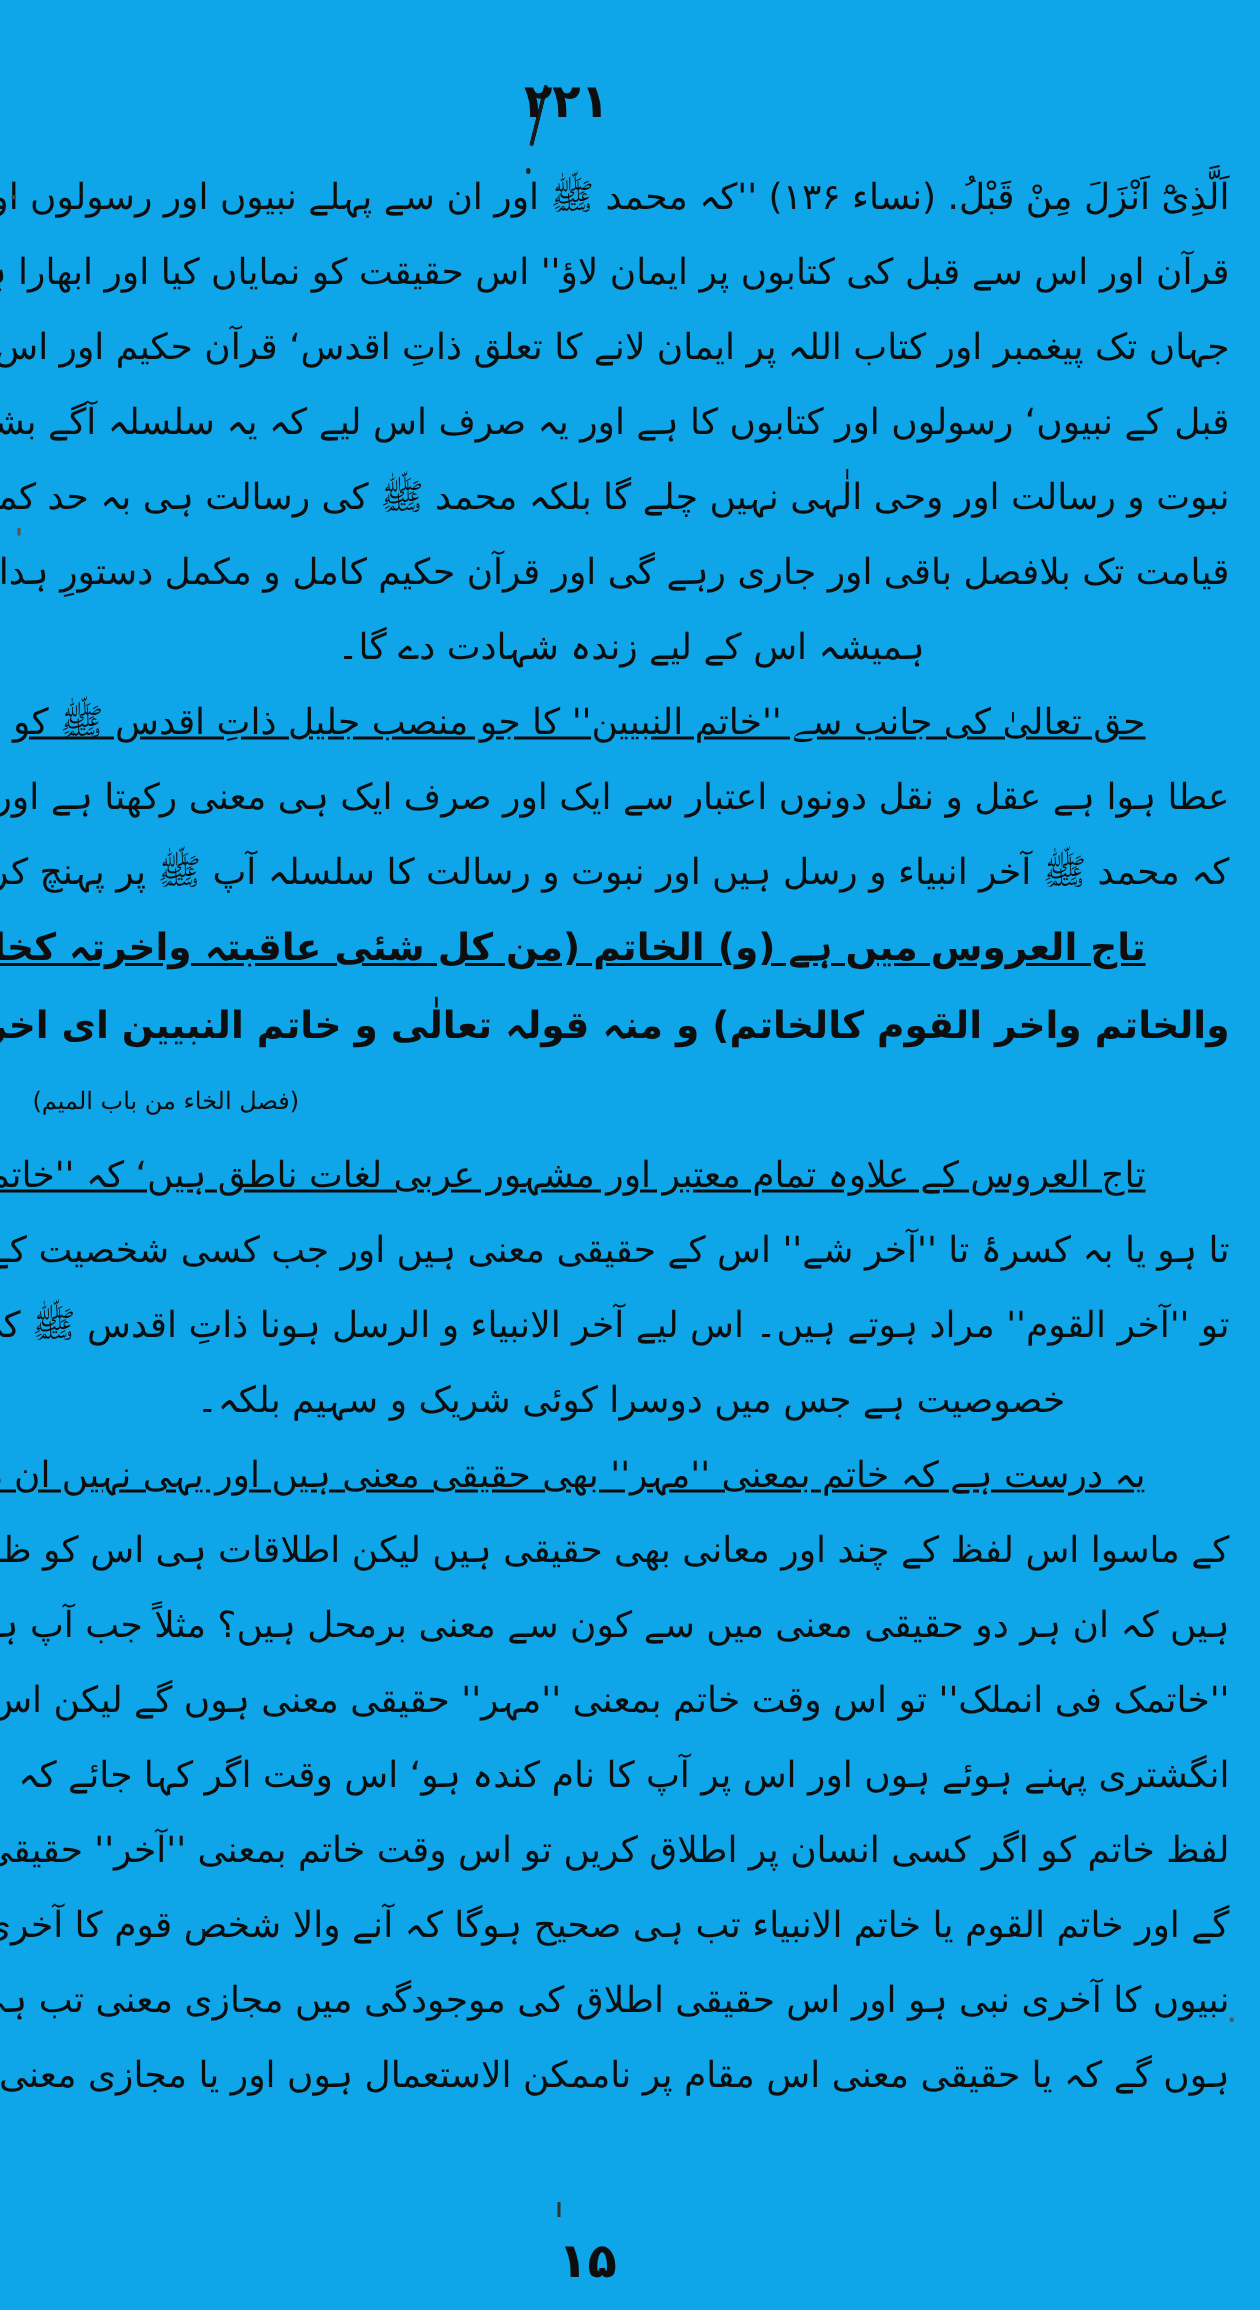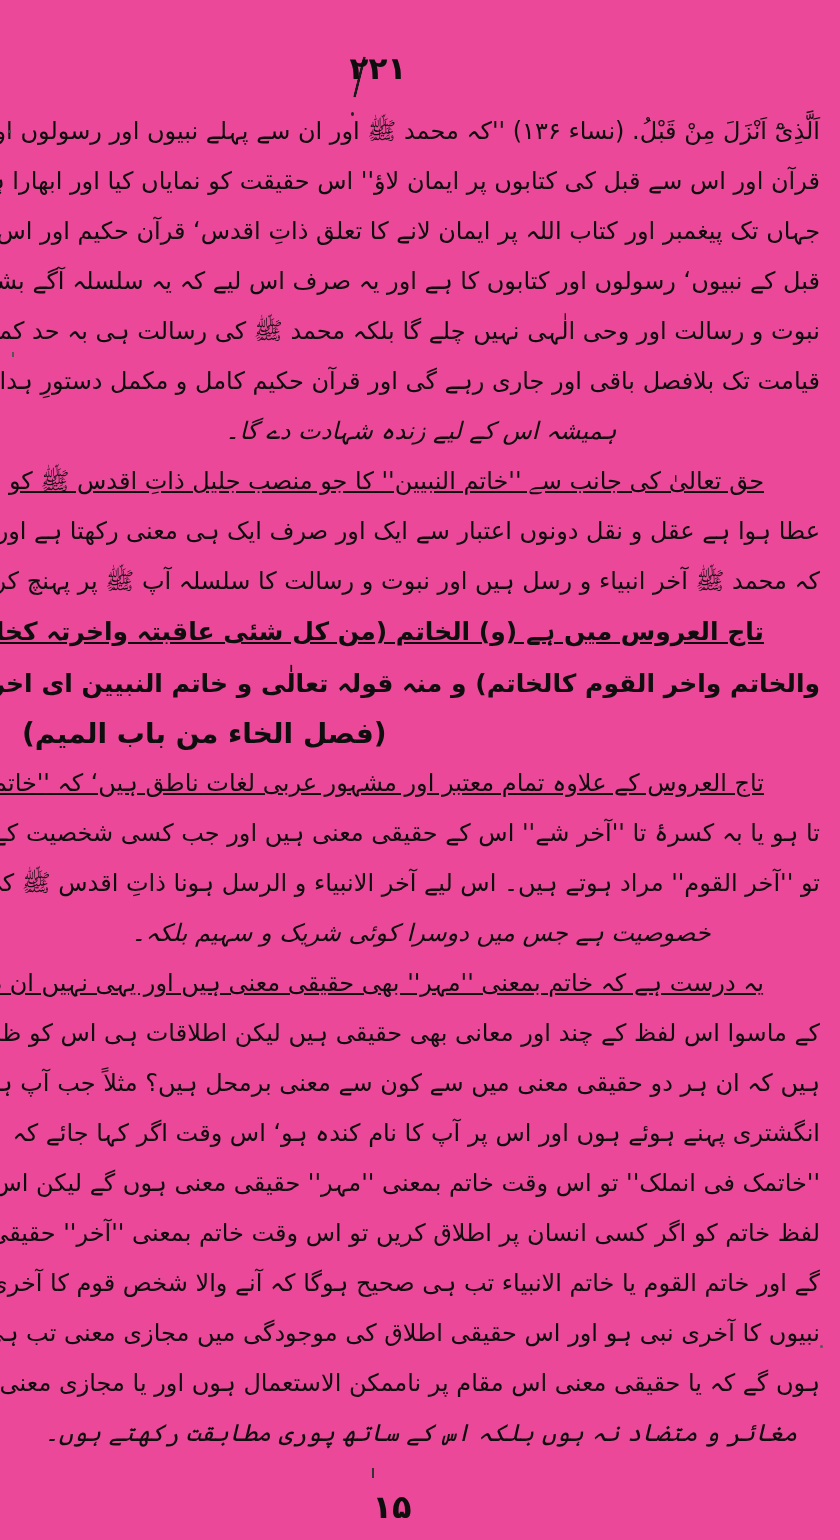--- a/index.html
+++ b/index.html
@@ -1,20 +1,20 @@
 <!DOCTYPE html>
 <html lang="ur" dir="rtl"><head>
 <meta charset="utf-8">
 <style>
   html,body{margin:0;padding:0;background:#e8e8e8;}
   .page{
     position:relative;
     width:840px;height:1540px;
     margin:0 auto;
-    background:#ec4899;
+    background:#0ea5e9;
     font-family:"DejaVu Sans", sans-serif;
     color:#0e0e0e;
     overflow:hidden;
   }
   .pageno-top{
     position:absolute;top:50px;left:0;right:0;
     text-align:center;
     font-size:31px;font-weight:700;
     transform:translateX(-42px);
     letter-spacing:2px;
@@ -38,28 +38,28 @@
   .line{
     direction:rtl;
     height:50px;line-height:50px;
     font-size:24px;
     text-align:justify;
     -moz-text-align-last:justify;
     text-align-last:justify;
     white-space:nowrap;
     overflow:visible;
   }
-  .line.center{text-align:right;text-align-last:center;font-style:italic;}
+  .line.center{text-align:right;text-align-last:center;}
   .line.left{text-align:left;text-align-last:left;}
   .line.indent{padding-right:56px;text-decoration:underline;}
   .para.bold .line{
     font-weight:700;font-size:25px;height:52px;line-height:52px;
   }
   .para.small .line{
-    font-size:28px;height:48px;line-height:48px;font-weight:700;
+    font-size:16px;height:48px;line-height:48px;font-weight:400;
   }
   .pageno-bottom{
     position:absolute;bottom:14px;left:0;right:0;
     text-align:center;
     font-size:32px;font-weight:700;
     transform:translateX(-28px);
   }
   .bottom-tick{
     position:absolute;bottom:62px;left:372px;
     width:2px;height:10px;background:#333;
@@ -101,27 +101,26 @@
       <div class="para normal">
         <div class="line justify indent">تاج العروس کے علاوہ تمام معتبر اور مشہور عربی لغات ناطق ہیں‘ کہ ''خاتم'' بفتح</div>
         <div class="line justify">تا ہو یا بہ کسرۂ تا ''آخر شے'' اس کے حقیقی معنی ہیں اور جب کسی شخصیت کے لیے بولا جائے</div>
         <div class="line justify">تو ''آخر القوم'' مراد ہوتے ہیں۔ اس لیے آخر الانبیاء و الرسل ہونا ذاتِ اقدس ﷺ کی وہ</div>
         <div class="line center">خصوصیت ہے جس میں دوسرا کوئی شریک و سہیم بلکہ۔</div>
       </div>
       <div class="para normal">
         <div class="line justify indent">یہ درست ہے کہ خاتم بمعنی ''مہر'' بھی حقیقی معنی ہیں اور یہی نہیں ان دونوں</div>
         <div class="line justify">کے ماسوا اس لفظ کے چند اور معانی بھی حقیقی ہیں لیکن اطلاقات ہی اس کو ظاہر کر سکتے</div>
         <div class="line justify">ہیں کہ ان ہر دو حقیقی معنی میں سے کون سے معنی برمحل ہیں؟ مثلاً جب آپ ہاتھ میں</div>
+        <div class="line justify">''خاتمک فی انملک'' تو اس وقت خاتم بمعنی ''مہر'' حقیقی معنی ہوں گے لیکن اس</div>
         <div class="line justify">انگشتری پہنے ہوئے ہوں اور اس پر آپ کا نام کندہ ہو‘ اس وقت اگر کہا جائے کہ</div>
-        <div class="line justify">''خاتمک فی انملک'' تو اس وقت خاتم بمعنی ''مہر'' حقیقی معنی ہوں گے لیکن اس</div>
         <div class="line justify">لفظ خاتم کو اگر کسی انسان پر اطلاق کریں تو اس وقت خاتم بمعنی ''آخر'' حقیقی معنی ہوں</div>
         <div class="line justify">گے اور خاتم القوم یا خاتم الانبیاء تب ہی صحیح ہوگا کہ آنے والا شخص قوم کا آخری فرد یا</div>
         <div class="line justify">نبیوں کا آخری نبی ہو اور اس حقیقی اطلاق کی موجودگی میں مجازی معنی تب ہی قابل اعتناء</div>
         <div class="line justify">ہوں گے کہ یا حقیقی معنی اس مقام پر ناممکن الاستعمال ہوں اور یا مجازی معنی حقیقی معنی سے</div>
-        <div class="line center">مغائر و متضاد نہ ہوں بلکہ اس کے ساتھ پوری مطابقت رکھتے ہوں۔</div>
       </div>
     </div>
 
   <div class="bottom-tick"></div>
   <div class="pageno-bottom">۱۵</div>
 
   <div class="speck1"></div>
   <div class="speck2"></div>
   <div class="speck3"></div>
 </div>

